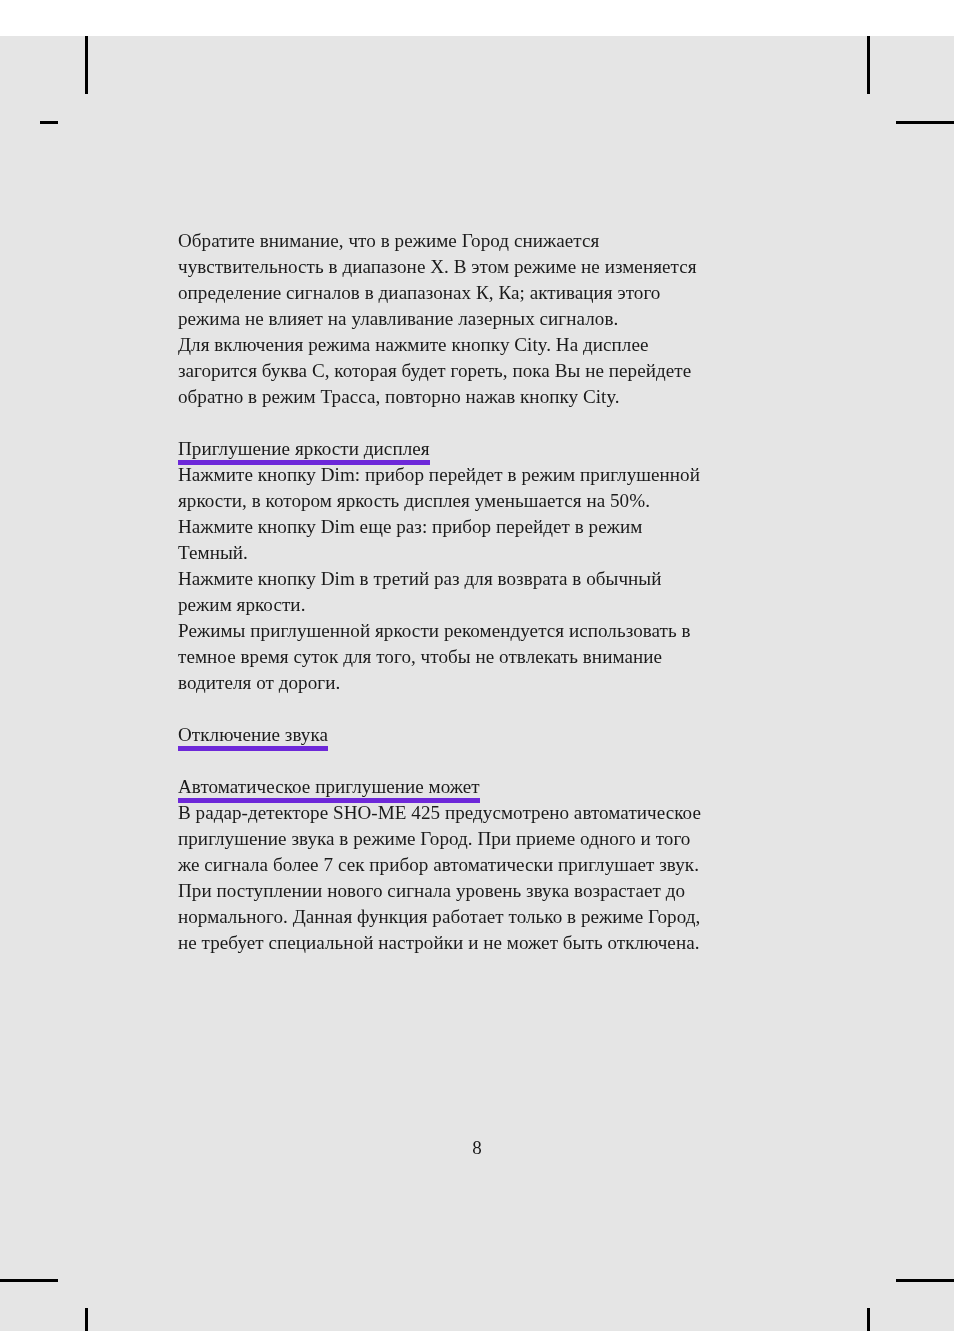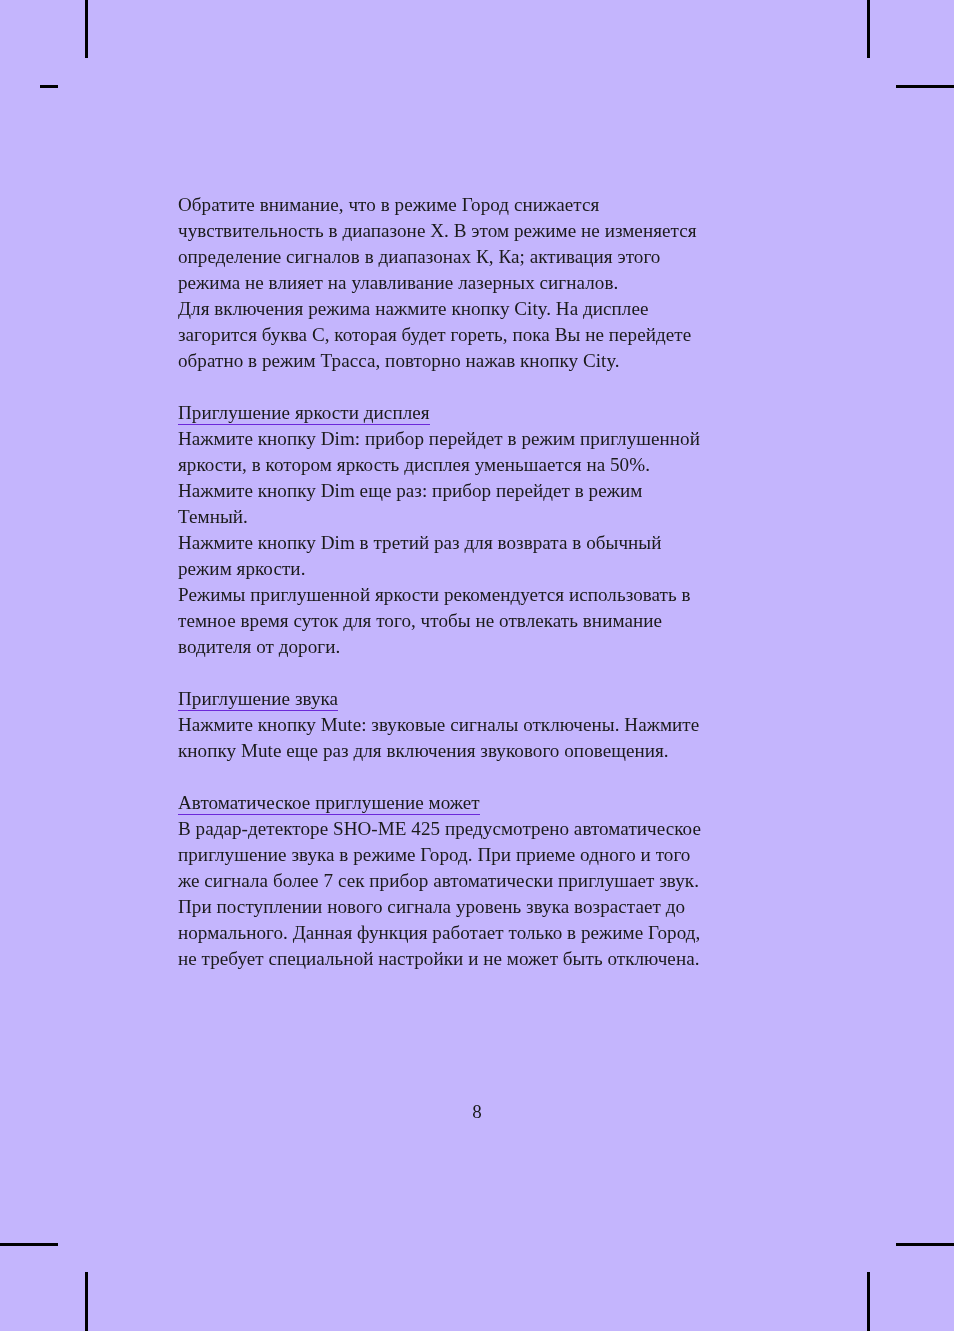--- a/index.html
+++ b/index.html
@@ -15,21 +15,22 @@
     overflow: hidden;
     font-family: "Liberation Serif", "DejaVu Serif", serif;
     color: #1b1b1b;
     -webkit-font-smoothing: antialiased;
   }
 
   
   .page {
     position: absolute;
     inset: 0;
-    background: #c4b5fd;
+    background: #e5e5e5;
+    margin-top: 36px;
   }
 
   
   .crop {
     position: absolute;
     background: #000000;
   }
   .crop-tl-v { left: 85px;  top: 0;      width: 3px;  height: 58px; }
   .crop-tl-h { left: 40px;  top: 85px;   width: 18px; height: 3px;  }
   .crop-tr-v { left: 867px; top: 0;      width: 3px;  height: 58px; }
@@ -64,21 +65,21 @@
   }
 
   .heading {
     margin: 0;
     font-size: 19.1px;
     line-height: 26px;
     font-weight: normal;
     letter-spacing: 0.05px;
   }
   .heading span {
-    border-bottom: 1px solid #6d28d9;
+    border-bottom: 5px solid #6d28d9;
     padding-bottom: 1px;
   }
 
   
   .folio {
     position: absolute;
     left: 0;
     top: 1100px;
     width: 954px;
     text-align: center;
@@ -119,23 +120,21 @@
 Нажмите кнопку Dim еще раз: прибор перейдет в режим
 Темный.
 Нажмите кнопку Dim в третий раз для возврата в обычный
 режим яркости.
 Режимы приглушенной яркости рекомендуется использовать в
 темное время суток для того, чтобы не отвлекать внимание
 водителя от дороги.</p>
     </div>
 
     <div class="block">
-      <h2 class="heading"><span>Приглушение звука</span></h2>
-      <p class="para">Нажмите кнопку Mute: звуковые сигналы отключены. Нажмите
-кнопку Mute еще раз для включения звукового оповещения.</p>
+      <h2 class="heading"><span>Отключение звука</span></h2>
     </div>
 
     <div class="block">
       <h2 class="heading"><span>Автоматическое приглушение может</span></h2>
       <p class="para">В радар-детекторе SHO-ME 425 предусмотрено автоматическое
 приглушение звука в режиме Город. При приеме одного и того
 же сигнала более 7 сек прибор автоматически приглушает звук.
 При поступлении нового сигнала уровень звука возрастает до
 нормального. Данная функция работает только в режиме Город,
 не требует специальной настройки и не может быть отключена.</p>

